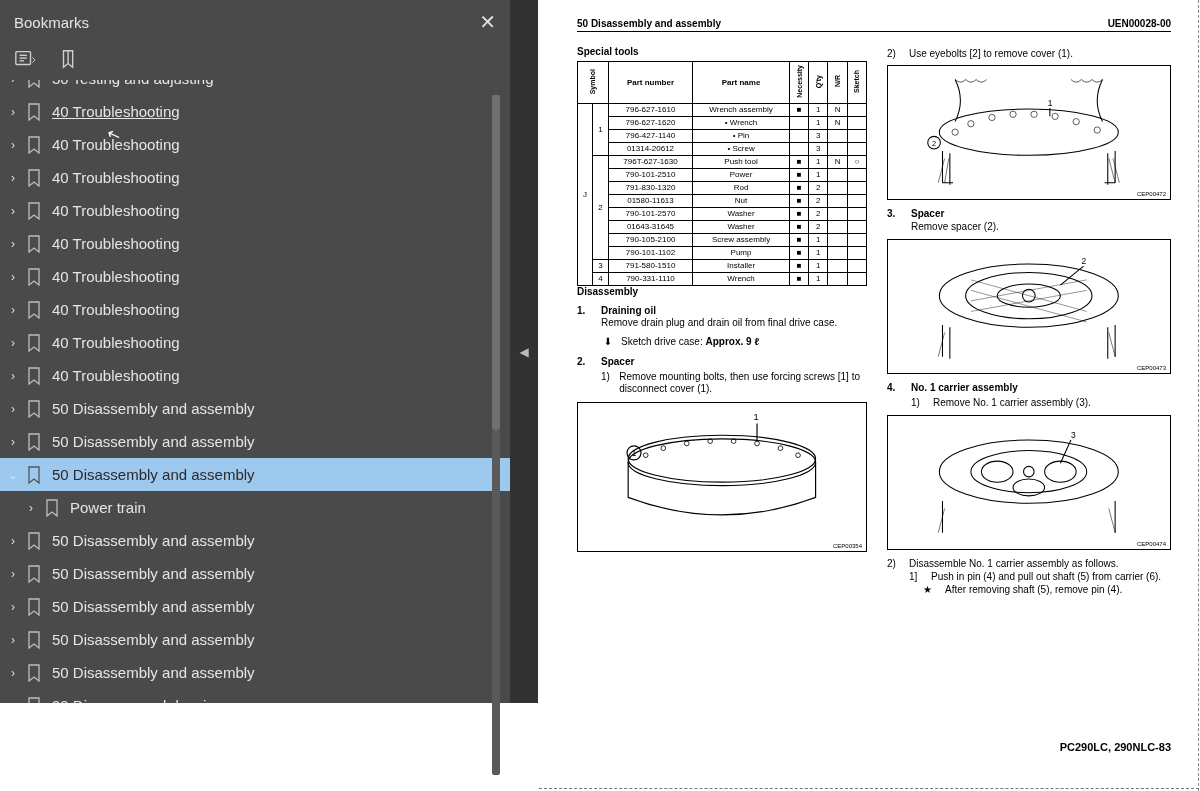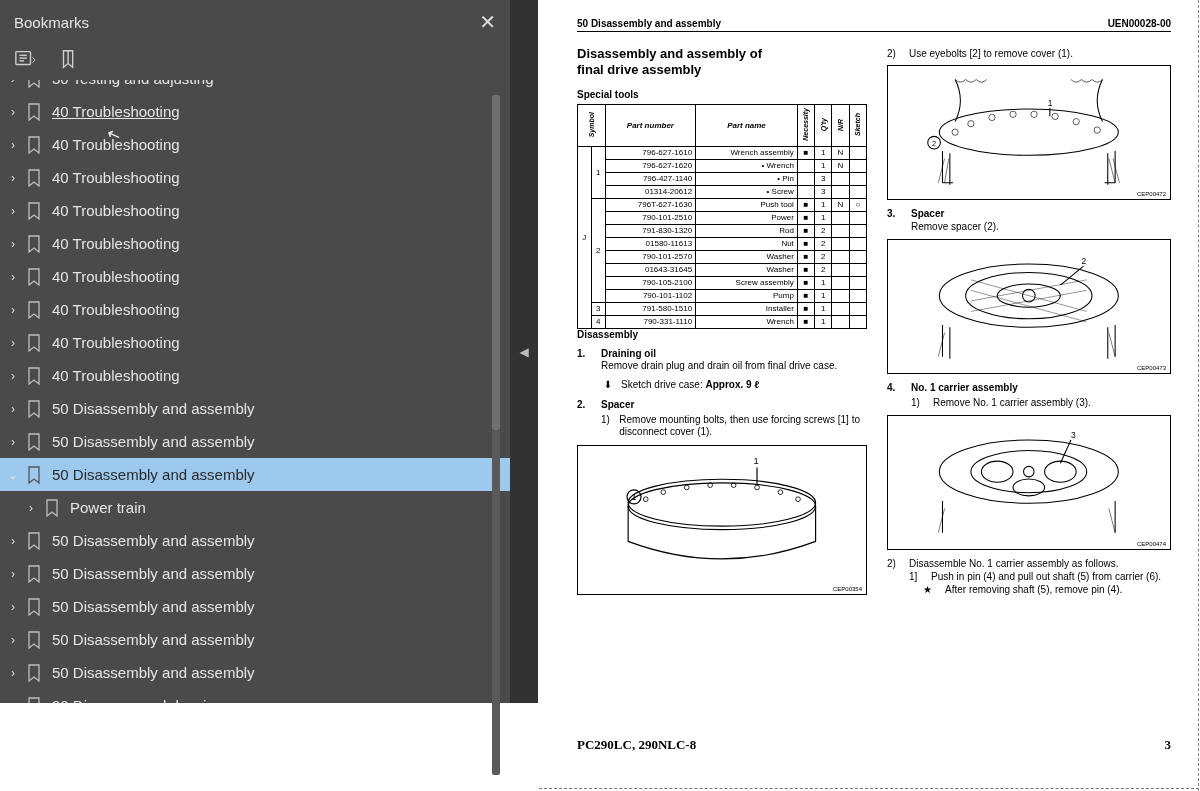--- a/index.html
+++ b/index.html
@@ -37,36 +37,36 @@
   .page-inner { position:absolute; top:18px; left:38px; right:28px; bottom:0; }
   .hdr-row { display:flex; justify-content:space-between; font-size:10px; font-weight:bold;}
   .hdr-rule { border-top:1.2px solid #000; margin-top:2px; margin-bottom:14px;}
   .two-col { display:flex; gap:20px; }
   .colL { width: 290px; }
   .colR { flex:1; }
   .sec-title { font-size:13px; font-weight:bold; line-height:1.2; margin-bottom:12px;}
   .sub-title { font-size:10px; font-weight:bold; margin-bottom:4px;}
   table.tools { border-collapse: collapse; width: 100%; font-size:8px; }
   table.tools th, table.tools td { border:1px solid #000; padding:1px 3px; text-align:center; height:13px; }
-  table.tools th { font-weight:bold;font-style:italic; }
+  table.tools th { font-weight:bold; }
   table.tools .v { writing-mode: vertical-rl; transform: rotate(180deg); font-size:7px; padding:2px 0;}
-  table.tools td.l { text-align:right; padding-left:15px;}
+  table.tools td.l { text-align:center; padding-left:3px;}
   .step-h { font-size:10px; font-weight:bold; }
   .step-line { display:flex; gap:10px; margin-top:8px;}
   .step-num { font-weight:bold; width:14px;}
   .step-body { flex:1; line-height:1.25;}
   .step-body .b { font-weight:bold;}
   .sub-num { display:flex; gap:8px; margin-top:2px;}
   .sub-num .n { width:14px;}
   .illus { border:1px solid #000; height:135px; margin-top:6px; position:relative; background:#fff; display:flex; align-items:center; justify-content:center;}
   .illus svg { max-width:95%; max-height:95%; }
   .illus .tag { position:absolute; bottom:2px; right:4px; font-size:6px; color:#000;}
   .bucket { font-size:10px; display:flex; gap:6px; margin-top:6px; align-items:flex-start;}
   .bucket .icn { width:14px; text-align:center;}
-  .footer { position:absolute; bottom:38px; left:38px; right:28px; display:flex; justify-content:space-between; font-size:13px; font-weight:bold;font-family:Liberation Serif, serif;}
+  .footer { position:absolute; bottom:38px; left:38px; right:28px; display:flex; justify-content:flex-end; font-size:11px; font-weight:bold;}
   .dashed-border { position:absolute; right:0; top:0; bottom:0; width:1px; border-right:1px dashed #888;}
   .dashed-border-b { position:absolute; left:0; right:0; bottom:2px; height:1px; border-bottom:1.5px dashed #777;}
 </style>
 </head>
 <body>
 
 <div class="app">
 
   <div class="sidebar">
     <div class="sidebar-header">
@@ -299,24 +299,20 @@
       <div class="page-inner">
         <div class="hdr-row">
           <span>50 Disassembly and assembly</span>
           <span>UEN00028-00</span>
         </div>
         <div class="hdr-rule"></div>
 
         <div class="two-col">
 
           <div class="colL">
-            <div class="sec-title">
-              <span>Disassembly and assembly of</span><br>
-              <span>final drive assembly</span>
-            </div>
             <div class="sub-title">Special tools</div>
             <table class="tools">
               <thead>
                 <tr>
                   <th colspan="2"><span class="v">Symbol</span></th>
                   <th>Part number</th>
                   <th>Part name</th>
                   <th><span class="v">Necessity</span></th>
                   <th><span class="v">Q'ty</span></th>
                   <th><span class="v">N/R</span></th>

